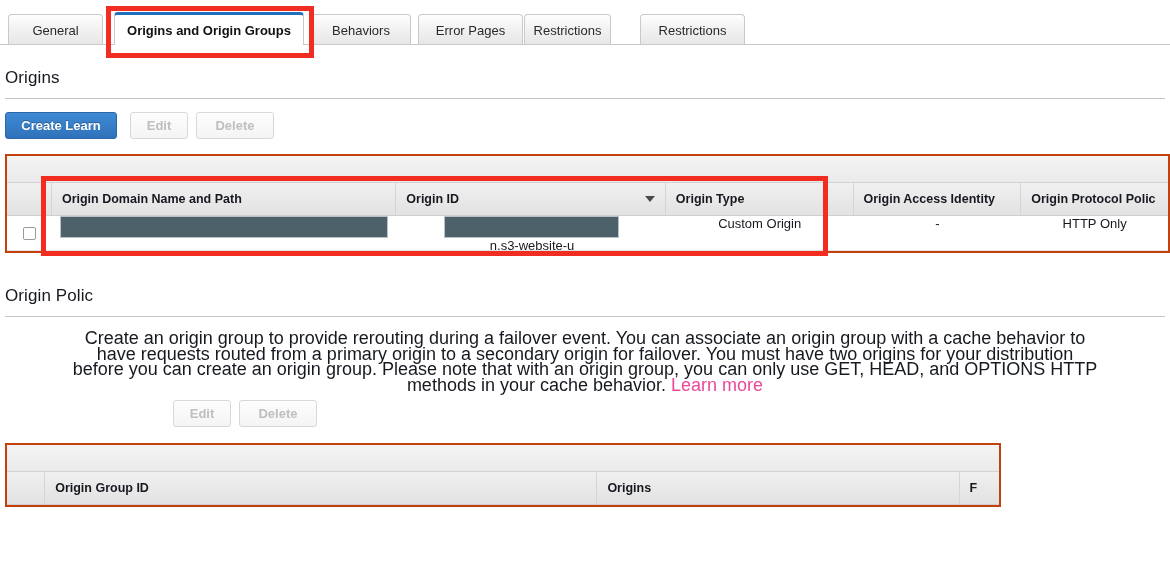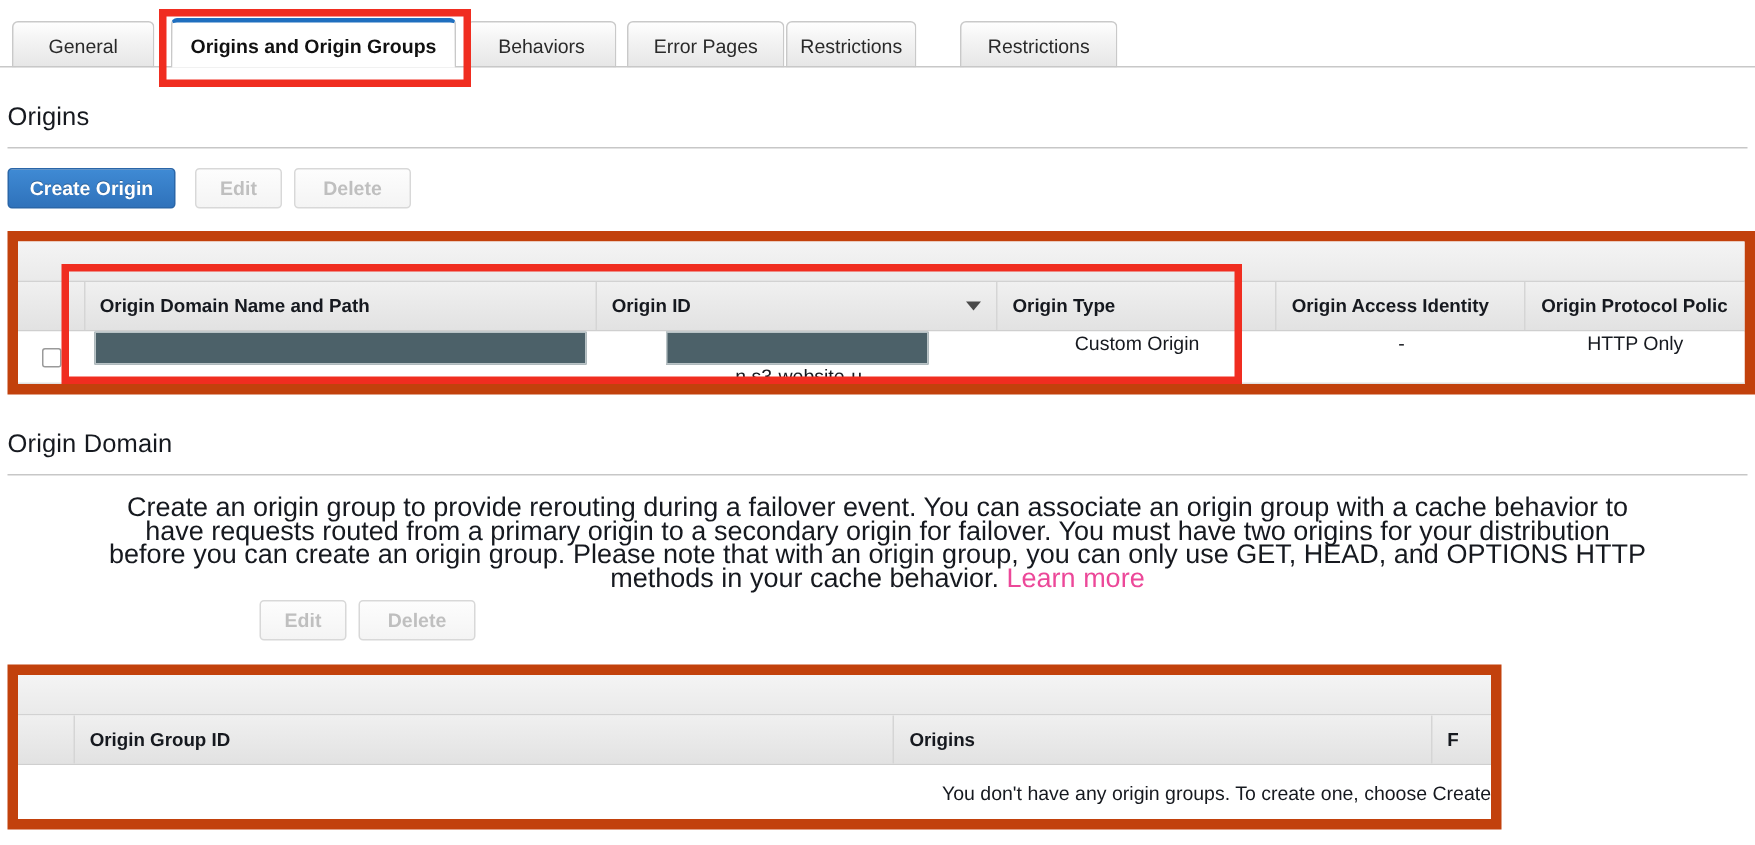--- a/index.html
+++ b/index.html
@@ -94,21 +94,21 @@
   }
   .btn.disabled {
     background: linear-gradient(to bottom, #fdfdfd 0%, #f4f4f4 100%);
     border: 1px solid #d8d8d8;
     color: #bfbfbf;
   }
 
   
   .tbl {
     position: absolute;
-    border: 7px solid #c2410c;
+    border: 2px solid #c2410c;
     background: #fff;
     text-align: center;
   }
   .tbl-toolbar {
     height: 27px;
     background: linear-gradient(to bottom, #f4f4f4 0%, #eaeaea 100%);
     border-bottom: 1px solid #d2d2d2;
   }
   .tbl-head {
     display: flex;
@@ -215,21 +215,21 @@
     <div class="tab" style="left:311px;width:100px;">Behaviors</div>
     <div class="tab" style="left:418px;width:105px;">Error Pages</div>
     <div class="tab" style="left:524px;width:87px;">Restrictions</div>
     <div class="tab" style="left:640px;width:105px;">Restrictions</div>
   </div>
   <div class="tabstrip-baseline"></div>
 
   <div class="section-title" style="left:5px; top:68px;">Origins</div>
   <div class="hr" style="left:5px; top:98px; width:1160px;"></div>
 
-  <div class="btn primary" style="left:5px; top:112px; width:112px;">Create Origin</div>
+  <div class="btn primary" style="left:5px; top:112px; width:112px;">Create Learn</div>
   <div class="btn disabled" style="left:130px; top:112px; width:58px;">Edit</div>
   <div class="btn disabled" style="left:196px; top:112px; width:78px;">Delete</div>
 
   <div class="tbl" style="left:5px; top:154px; width:1165px;">
     <div class="tbl-toolbar"></div>
     <div class="tbl-head">
       <div class="th cbcol" style="width:45px;"></div>
       <div class="th" style="width:345px;">
         <span>Origin Domain Name and Path</span>
       </div>
@@ -257,21 +257,21 @@
       <div class="td" style="width:270px; padding:0 8px;">
         <span class="redact" style="width:175px;"></span>
         <span style="padding-left:2px;">n.s3-website-u</span>
       </div>
       <div class="td" style="width:188px;">Custom Origin</div>
       <div class="td" style="width:168px;">-</div>
       <div class="td" style="width:147px;">HTTP Only</div>
     </div>
   </div>
 
-  <div class="section-title" style="left:5px; top:286px;">Origin Domain</div>
+  <div class="section-title" style="left:5px; top:286px;">Origin Polic</div>
   <div class="hr" style="left:5px; top:316px; width:1160px;"></div>
 
   <div class="para" style="left:5px; top:331px; width:1160px;">
     <span>Create an origin group to provide rerouting during a failover event. You can associate an origin group with a cache behavior to</span><br>
     <span>have requests routed from a primary origin to a secondary origin for failover. You must have two origins for your distribution</span><br>
     <span>before you can create an origin group. Please note that with an origin group, you can only use GET, HEAD, and OPTIONS HTTP</span><br>
     <span>methods in your cache behavior.</span>
     <a class="link">Learn more</a>
   </div>
 
@@ -285,19 +285,18 @@
       <div class="th" style="width:650px;">
         <span>Origin Group ID</span>
       </div>
       <div class="th" style="width:425px;">
         <span>Origins</span>
       </div>
       <div class="th nobord" style="width:43px;">
         <span>F</span>
       </div>
     </div>
-    <div class="empty-msg">You don't have any origin groups. To create one, choose Create</div>
   </div>
 
   <div class="annot" style="left:106px; top:6px; width:208px; height:52px;"></div>
   <div class="annot" style="left:41px; top:176px; width:787px; height:80px;"></div>
 
 </div>
 
 </body></html>

